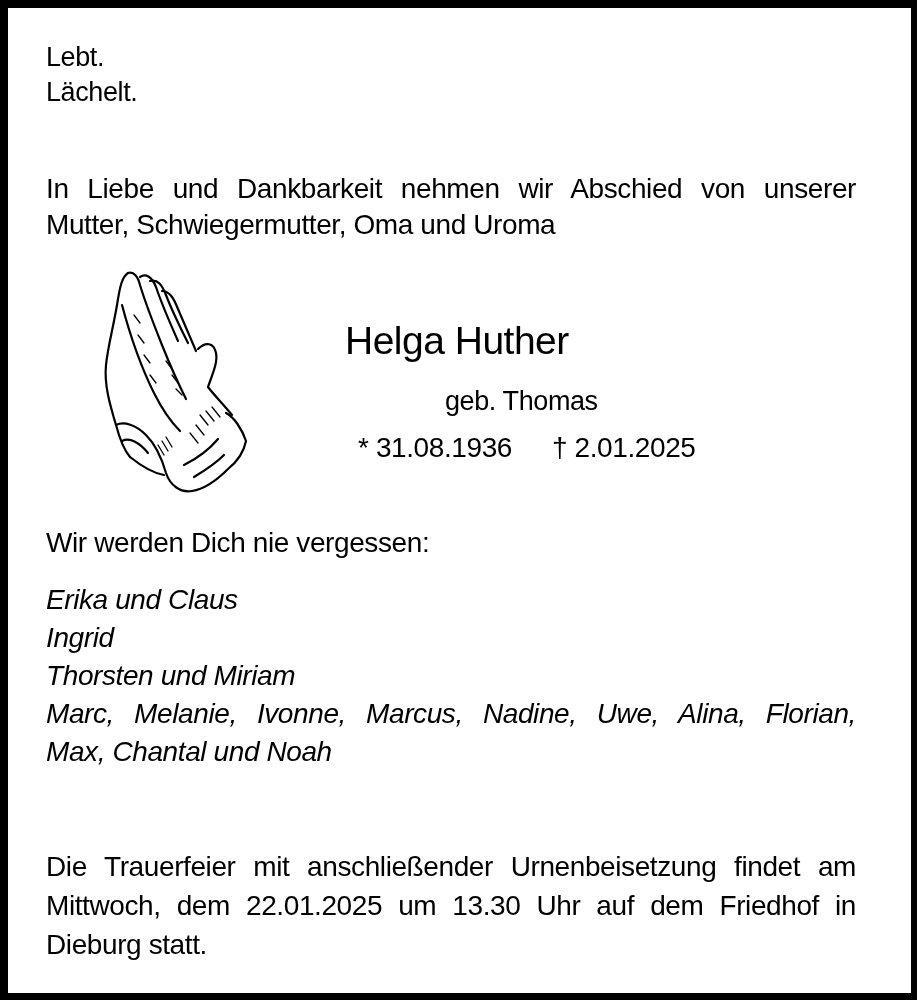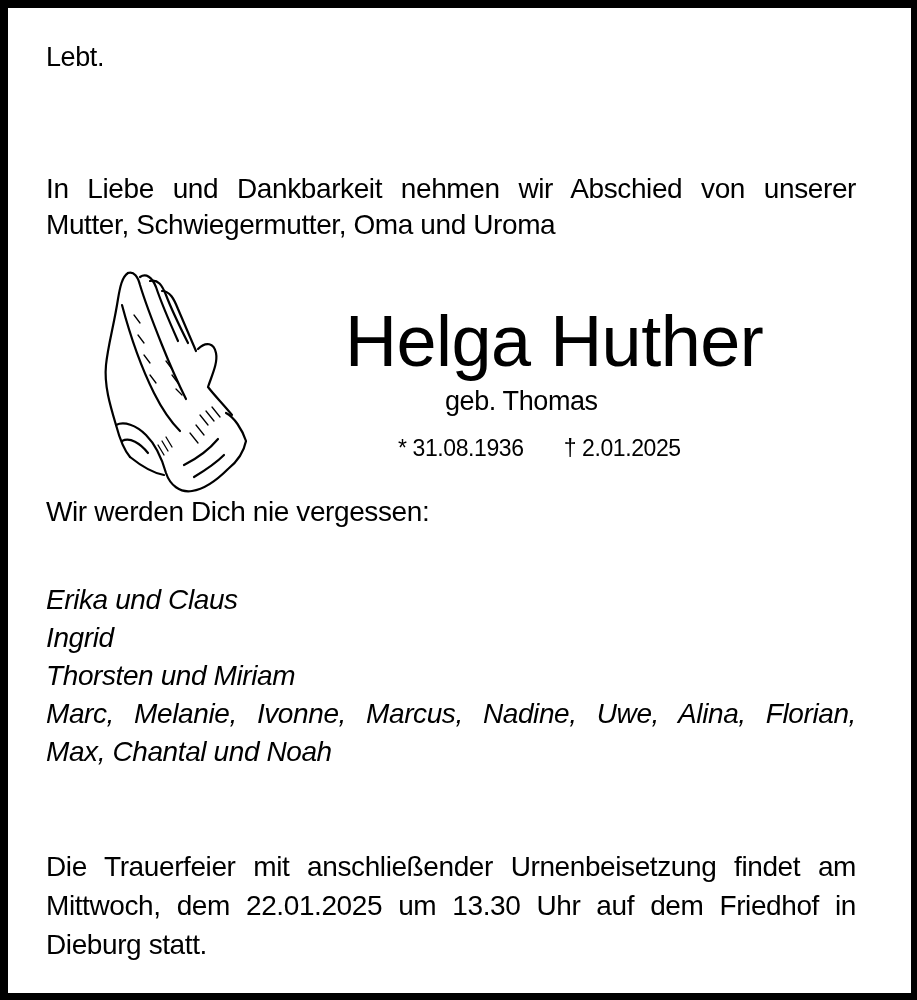--- a/index.html
+++ b/index.html
@@ -18,40 +18,41 @@
       letter-spacing: -0.4px;
       white-space: nowrap;
     }
     .motto { left: 46px; top: 40px; font-size: 27px; line-height: 34.5px; }
     .motto div { height: 34.5px; }
     .intro { left: 46px; top: 171px; width: 810px; white-space: normal; }
     .intro .l1 { display: block; text-align: justify; text-align-last: justify; }
     .name {
       position: absolute; left: 345px; top: 306px;
       font-family: "Liberation Sans", "DejaVu Sans", sans-serif;
-      font-size: 72px; line-height: 70px; letter-spacing: -0.5px; color: #000;
+      font-size: 39px; line-height: 70px; letter-spacing: -0.5px; color: #000;
     }
     .maiden { left: 445px; top: 383px; font-size: 27px; }
-    .dates { left: 358px; top: 430px; font-size: 23px; margin-left: 40px; }
+    .dates { left: 358px; top: 430px; font-size: 28px; }
     .dates .death { margin-left: 40px; }
-    .remember { left: 46px; top: 494px; }
+    .remember { left: 46px; top: 525px; }
     .family { left: 46px; top: 581px; font-style: italic; }
     .family div { height: 38px; line-height: 38px; }
     .family .justify { display: block; width: 810px; text-align: justify; text-align-last: justify; white-space: normal; }
     .service { left: 46px; top: 847px; width: 810px; white-space: normal; line-height: 39px; }
     .service .j { display: block; text-align: justify; text-align-last: justify; }
     .hands { position: absolute; left: 100px; top: 265px; width: 150px; height: 232px; }
   </style>
 </head>
 <body>
 
 <div class="frame"></div>
 
 <div class="txt motto">
   <div>Lebt.</div>
+  <div>Lächelt.</div>
 </div>
 
 <div class="txt intro">
   <span class="l1">In Liebe und Dankbarkeit nehmen wir Abschied von unserer</span>
   <span>Mutter, Schwiegermutter, Oma und Uroma</span>
 </div>
 
 <svg class="hands" viewBox="0 0 150 232" xmlns="http://www.w3.org/2000/svg">
   <g fill="none" stroke="#000" stroke-width="2.2" stroke-linecap="round" stroke-linejoin="round">
 

